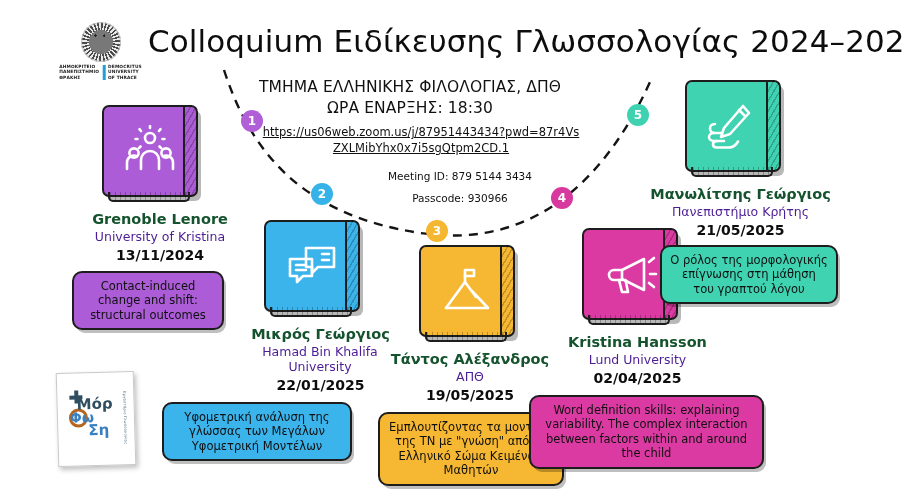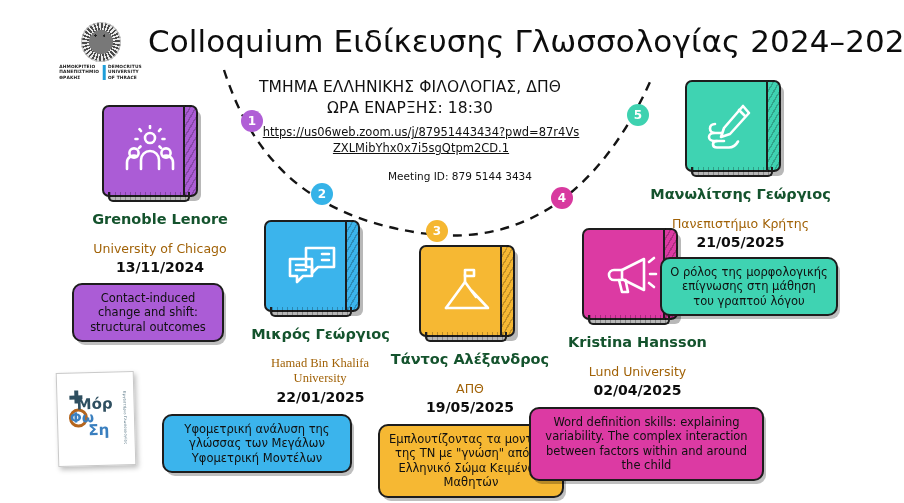--- a/index.html
+++ b/index.html
@@ -82,21 +82,21 @@
   .card .foot{
     position:absolute;left:4px;right:6px;bottom:-7px;height:8px;
     border:2px solid #1d1d1d;border-top:none;border-radius:0 0 5px 5px;
     background:repeating-linear-gradient(90deg, rgba(0,0,0,.25) 0 1.4px, transparent 1.4px 5px);
   }
   .card svg{position:relative;z-index:2;}
   .name{
     margin-top:14px;text-align:center;font-size:14.5px;font-weight:bold;color:#14532d;
     white-space:nowrap;
   }
-  .aff{text-align:center;font-size:12.5px;color:#a16207;line-height:1.2;margin-top:14px;}
+  .aff{text-align:center;font-size:12.5px;color:#4c1d95;line-height:1.2;margin-top:2px;}
   .date{text-align:center;font-size:14px;font-weight:bold;color:#0d0d0d;margin-top:3px;}
   .bubble{
     margin-top:6px;border:2px solid #1d1d1d;border-radius:10px;
     padding:6px 8px;font-size:11.5px;line-height:1.25;text-align:center;color:#101010;
     box-shadow:3px 4px 0 -1px rgba(0,0,0,.25);
   }
 
   
   .poster{
     position:absolute;left:57px;top:372px;width:76px;height:92px;
@@ -148,20 +148,21 @@
     </div>
   </div>
 
   <div class="title">Colloquium Ειδίκευσης Γλωσσολογίας 2024–2025</div>
   <div class="subtitle">
     <div>ΤΜΗΜΑ ΕΛΛΗΝΙΚΗΣ ΦΙΛΟΛΟΓΙΑΣ, ΔΠΘ</div>
     <div>ΩΡΑ ΕΝΑΡΞΗΣ: 18:30</div>
   </div>
   <a class="zoom-link" href="#">https://us06web.zoom.us/j/87951443434?pwd=87r4VsZXLMibYhx0x7i5sgQtpm2CD.1</a>
   <div class="meet-id">Meeting ID: 879 5144 3434</div>
+  <div class="passcode">Passcode: 930966</div>
 
   <svg class="arc" viewBox="0 0 904 503">
     <path d="M 224 70 C 250 150 300 215 420 233 C 540 251 610 170 650 82" fill="none" stroke="#141414" stroke-width="2.4" stroke-dasharray="9 7" stroke-linecap="butt"></path>
   </svg>
 
   <div class="node" style="left: 241px; top: 110px; background: rgb(176, 95, 214);">
       <span>1</span>
     </div>
   <div class="node" style="left: 311px; top: 183px; background: rgb(53, 179, 232);">
       <span>2</span>
@@ -184,38 +185,38 @@
         <circle cx="27" cy="13" r="5"></circle>
         <path d="M27 3v-2M18 6l-1.5-1.8M36 6l1.5-1.8M14.5 14h-2M39.5 14h2M17.5 21.5l-1.6 1.6M36.5 21.5l1.6 1.6"></path>
         <path d="M18 44v-9a9 9 0 0 1 18 0v9"></path>
         <circle cx="11" cy="28" r="4.6"></circle>
         <path d="M4 44v-6.5a7 7 0 0 1 10-6.3"></path>
         <circle cx="43" cy="28" r="4.6"></circle>
         <path d="M50 44v-6.5a7 7 0 0 0-10-6.3"></path>
       </svg>
     </div>
     <div class="name">Grenoble Lenore</div>
-    <div class="aff">University of Chicago</div>
+    <div class="aff">University of Kristina</div>
     <div class="date">13/11/2024</div>
     <div class="bubble" style="margin-top: 8px; width: 132px; margin-left: 2px; background: rgb(171, 92, 214);">Contact-induced change and shift: structural outcomes</div>
   </div>
 
   <div class="sp" style="left:228px;top:220px;width:185px;">
     <div class="card" style="margin-left: 36px; background: rgb(59, 180, 236);">
       <div class="edge"></div>
         <div class="foot"></div>
       <svg width="56" height="50" viewBox="0 0 56 50" fill="none" stroke="#fff" stroke-width="2.6" stroke-linecap="round" stroke-linejoin="round">
         <path d="M22 7h28v19H34l-6 6v-6h-6z"></path>
         <path d="M38 13h7M38 19h7"></path>
         <path d="M6 18h22v17h-9l-6 6v-6H6z"></path>
         <path d="M12 24h10M12 29h10"></path>
       </svg>
     </div>
     <div class="name">Μικρός Γεώργιος</div>
-    <div class="aff" style="width:130px;margin-left:27px;font-family:Liberation Serif, serif;">Hamad Bin Khalifa University</div>
+    <div class="aff" style="width:130px;margin-left:27px;">Hamad Bin Khalifa University</div>
     <div class="date">22/01/2025</div>
     <div class="bubble" style="margin-top: 9px; width: 170px; margin-left: -66px; background: rgb(59, 180, 236);">Υφομετρική ανάλυση της γλώσσας των Μεγάλων Υφομετρική Μοντέλων</div>
   </div>
 
   <div class="sp" style="left:381px;top:245px;width:178px;">
     <div class="card" style="margin-left: 38px; background: rgb(246, 184, 51);">
       <div class="edge"></div>
         <div class="foot"></div>
       <svg width="56" height="50" viewBox="0 0 56 50" fill="none" stroke="#fff" stroke-width="2.6" stroke-linecap="round" stroke-linejoin="round">
         <path d="M26 9v-5h9v6h-9"></path>

